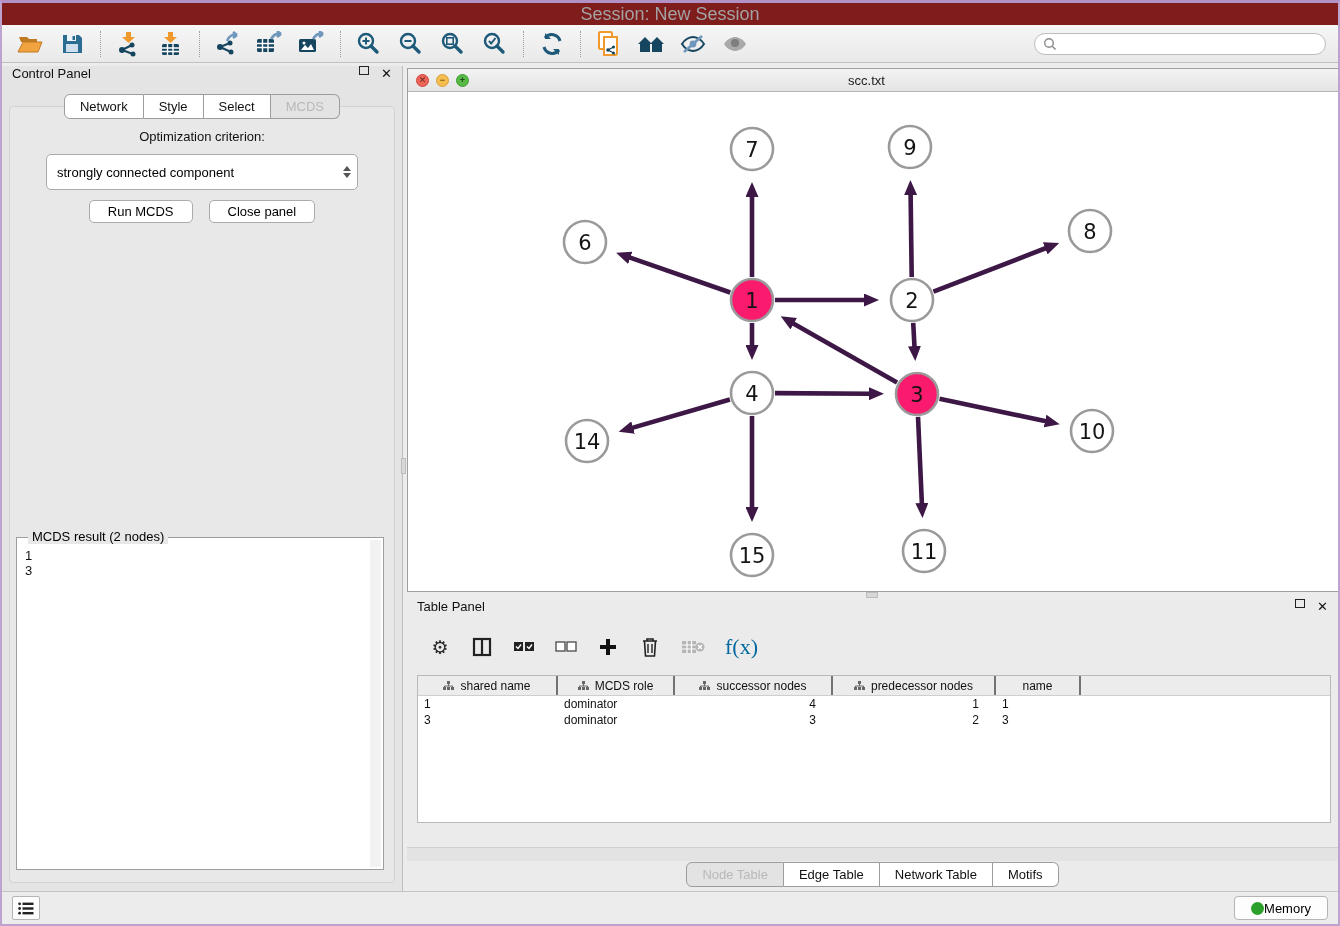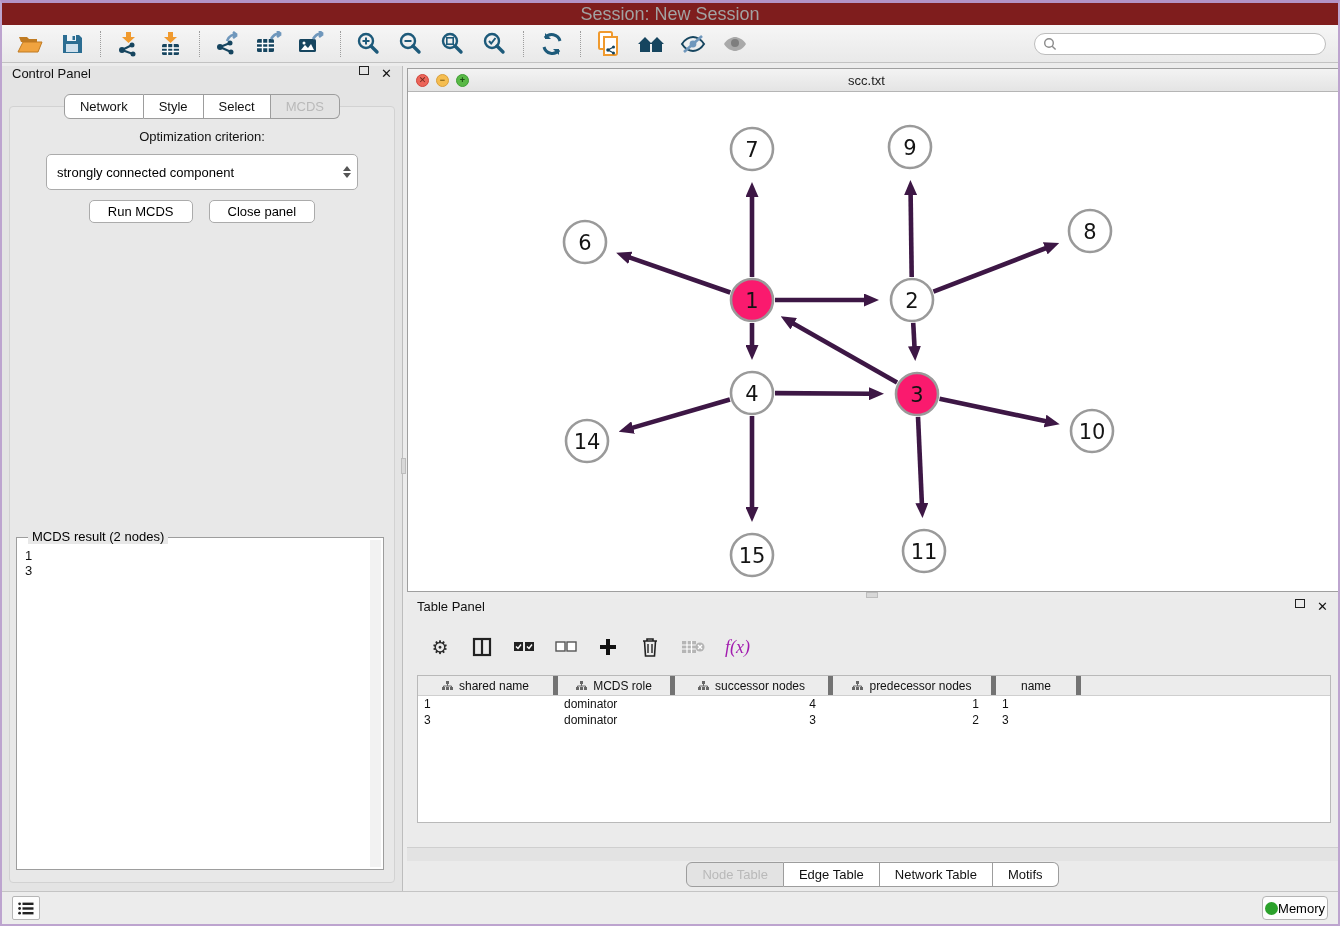--- a/index.html
+++ b/index.html
@@ -65,37 +65,37 @@
   .light.green { background:#59b946; border:1px solid #3f9e34; color:#1c4d14; }
   .net-title .nt-text { position:absolute; left:0; right:16px; text-align:center; font-size:13px; color:#222; }
   .net-canvas { position:absolute; left:0; right:0; top:23px; bottom:0; background:#fff; }
   .net-canvas svg { position:absolute; inset:0; }
   .grip-v { position:absolute; left:399px; top:455px; width:5px; height:16px; background:#d8d8d8; border:1px solid #bdbdbd; }
   .grip-h { position:absolute; left:864px; top:589px; width:12px; height:6px; background:#d8d8d8; border:1px solid #bdbdbd; }
   
   .table-panel { position:absolute; left:405px; top:596px; right:0; bottom:33px; background:#ebebeb; }
   .tp-toolbar { display:flex; align-items:center; gap:20px; padding:10px 0 8px 22px; }
   .tp-toolbar .tpi { display:flex; align-items:center; justify-content:center; min-width:22px; height:24px; }
-  .fx { font-family:"Liberation Serif","DejaVu Serif",serif; font-style:italic; font-size:18px; color:#a21caf; }
+  .fx { font-family:"Liberation Serif","DejaVu Serif",serif; font-size:22px; color:#0369a1; }
   .dtable { position:absolute; left:10px; right:7px; top:76px; bottom:68px; background:#fff; border:1px solid #b9b9b9; overflow:hidden; }
   .thead { display:flex; height:20px; background:#ececec; border-bottom:1px solid #cfcfcf; font-size:12px; }
-  .th { display:flex; align-items:center; justify-content:center; gap:6px; border-right:5px solid #737373; color:#111; }
+  .th { display:flex; align-items:center; justify-content:center; gap:6px; border-right:2px solid #737373; color:#111; }
   .trow { display:flex; height:16px; font-size:12px; color:#111; }
   .td { padding:1px 6px; }
   .num { text-align:right; padding-right:17px; }
   .c0{width:140px}.c1{width:117px}.c2{width:158px}.c3{width:163px}.c4{width:85px}
   .tp-bottom { position:absolute; left:0; right:0; bottom:30px; height:14px; background:#e3e3e3; border-top:1px solid #cfcfcf; }
   .tp-tabs { position:absolute; left:0; right:0; bottom:4px; display:flex; justify-content:center; }
   
   .statusbar { position:absolute; left:0; right:0; bottom:0; height:33px; background:#ececec;
                border-top:1px solid #c4c4c4; display:flex; align-items:center; padding:0 10px; }
   .sq-btn { width:28px; height:24px; background:#fdfdfd; border:1px solid #b5b5b5; border-radius:2px;
             display:flex; align-items:center; justify-content:center; }
   .mem-btn { margin-left:auto; height:24px; background:#fdfdfd; border:1px solid #b5b5b5; border-radius:4px;
-             display:flex; align-items:center; padding:0 2px; font-size:13px; }
+             display:flex; align-items:center; padding:0 16px; font-size:13px; }
   .mem-dot { width:13px; height:13px; border-radius:50%; background:#2ba12b; }
   .gear-glyph { font-size:19px; color:#2b2b2b; font-family:"DejaVu Sans",sans-serif; }
 </style>
 </head>
 <body>
 
 <div class="titlebar">
   <span>Session: New Session</span>
 </div>
 

